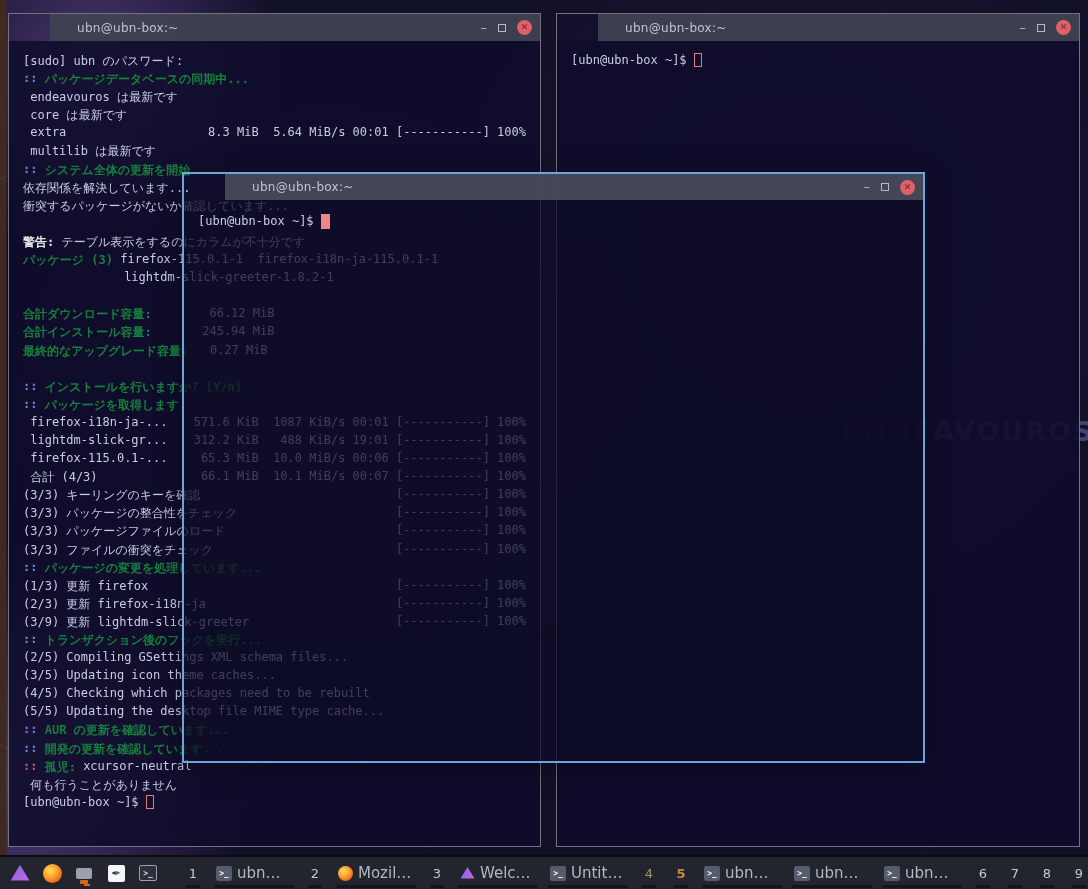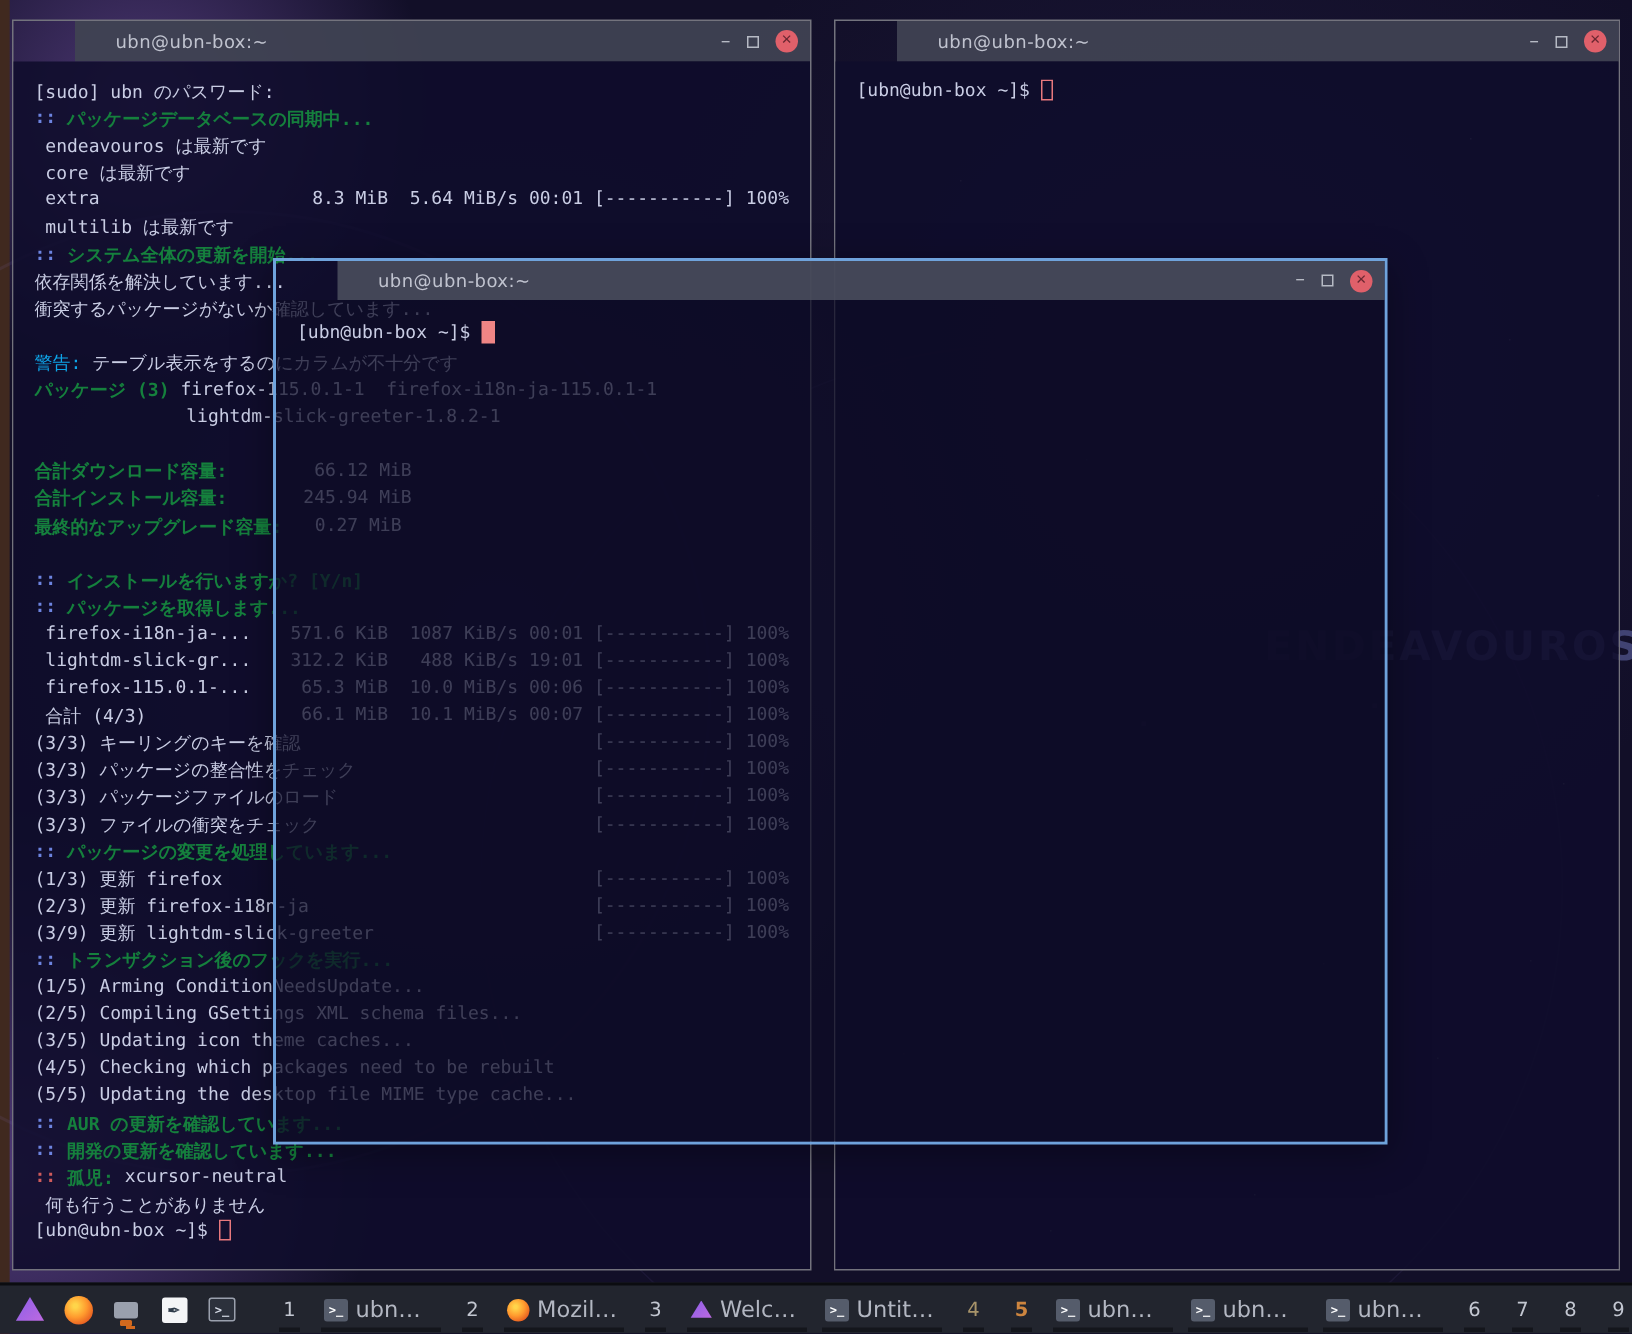--- a/index.html
+++ b/index.html
@@ -48,21 +48,21 @@
   .term{flex:1;padding:12px 14px 0 14px;overflow:hidden;display:flex;flex-direction:column;
     font-family:"DejaVu Sans Mono","Liberation Mono",monospace;font-size:12px;color:#c9cde4;}
   .win-left  .term{background:rgba(15,13,43,.88);}
   .win-right .term{background:rgba(15,13,43,.88);}
   .win-center .term{background:rgba(13,12,38,.74);padding-top:14px;}
   .tl{display:flex;white-space:pre;height:18.1px;overflow:hidden;align-items:flex-start;}
   .tl span{flex:0 0 auto;}
   .tl .r{margin-left:auto;}
   .b {color:#15803d;font-weight:700;}
   .bl{color:#6d84e0;font-weight:700;}
-  .y {color:#0ea5e9;font-weight:400;}
+  .y {color:#e5e5e5;font-weight:700;}
   .rd{color:#cf5b5b;font-weight:700;}
   .cursor-hollow{display:inline-block;width:8px;height:14px;border:1px solid #e8787d;
     box-sizing:border-box;vertical-align:-2px;}
   .cursor-solid{display:inline-block;width:9px;height:15px;background:#ef8585;vertical-align:-2px;}
   
   .taskbar{position:absolute;left:0;top:855px;width:1088px;height:34px;z-index:5;
     background:#22252e;border-top:2px solid #0b0c10;box-sizing:border-box;
     display:flex;align-items:center;padding:0 8px;}
   .launchers{display:flex;align-items:center;gap:8px;}
   .launcher{width:24px;height:26px;display:flex;align-items:center;justify-content:center;}
@@ -142,21 +142,20 @@
       <div class="tl"><span> 合計 (4/3)</span><span class="r"> 66.1 MiB  10.1 MiB/s 00:07 [-----------] 100%</span></div>
       <div class="tl"><span>(3/3) キーリングのキーを確認</span><span class="r">[-----------] 100%</span></div>
       <div class="tl"><span>(3/3) パッケージの整合性をチェック</span><span class="r">[-----------] 100%</span></div>
       <div class="tl"><span>(3/3) パッケージファイルのロード</span><span class="r">[-----------] 100%</span></div>
       <div class="tl"><span>(3/3) ファイルの衝突をチェック</span><span class="r">[-----------] 100%</span></div>
       <div class="tl"><span class="bl">::</span><span class="b"> パッケージの変更を処理しています...</span></div>
       <div class="tl"><span>(1/3) 更新 firefox</span><span class="r">[-----------] 100%</span></div>
       <div class="tl"><span>(2/3) 更新 firefox-i18n-ja</span><span class="r">[-----------] 100%</span></div>
       <div class="tl"><span>(3/9) 更新 lightdm-slick-greeter</span><span class="r">[-----------] 100%</span></div>
       <div class="tl"><span class="bl">::</span><span class="b"> トランザクション後のフックを実行...</span></div>
-      <div class="tl"><span>(1/5) Arming ConditionNeedsUpdate...</span></div>
       <div class="tl"><span>(2/5) Compiling GSettings XML schema files...</span></div>
       <div class="tl"><span>(3/5) Updating icon theme caches...</span></div>
       <div class="tl"><span>(4/5) Checking which packages need to be rebuilt</span></div>
       <div class="tl"><span>(5/5) Updating the desktop file MIME type cache...</span></div>
       <div class="tl"><span class="bl">::</span><span class="b"> AUR の更新を確認しています...</span></div>
       <div class="tl"><span class="bl">::</span><span class="b"> 開発の更新を確認しています...</span></div>
       <div class="tl"><span class="rd">::</span><span class="b"> 孤児:</span><span> xcursor-neutral</span></div>
       <div class="tl"><span> 何も行うことがありません</span></div>
       <div class="tl"><span>[ubn@ubn-box ~]$ </span><span class="cursor-hollow"></span></div>
     </div>

